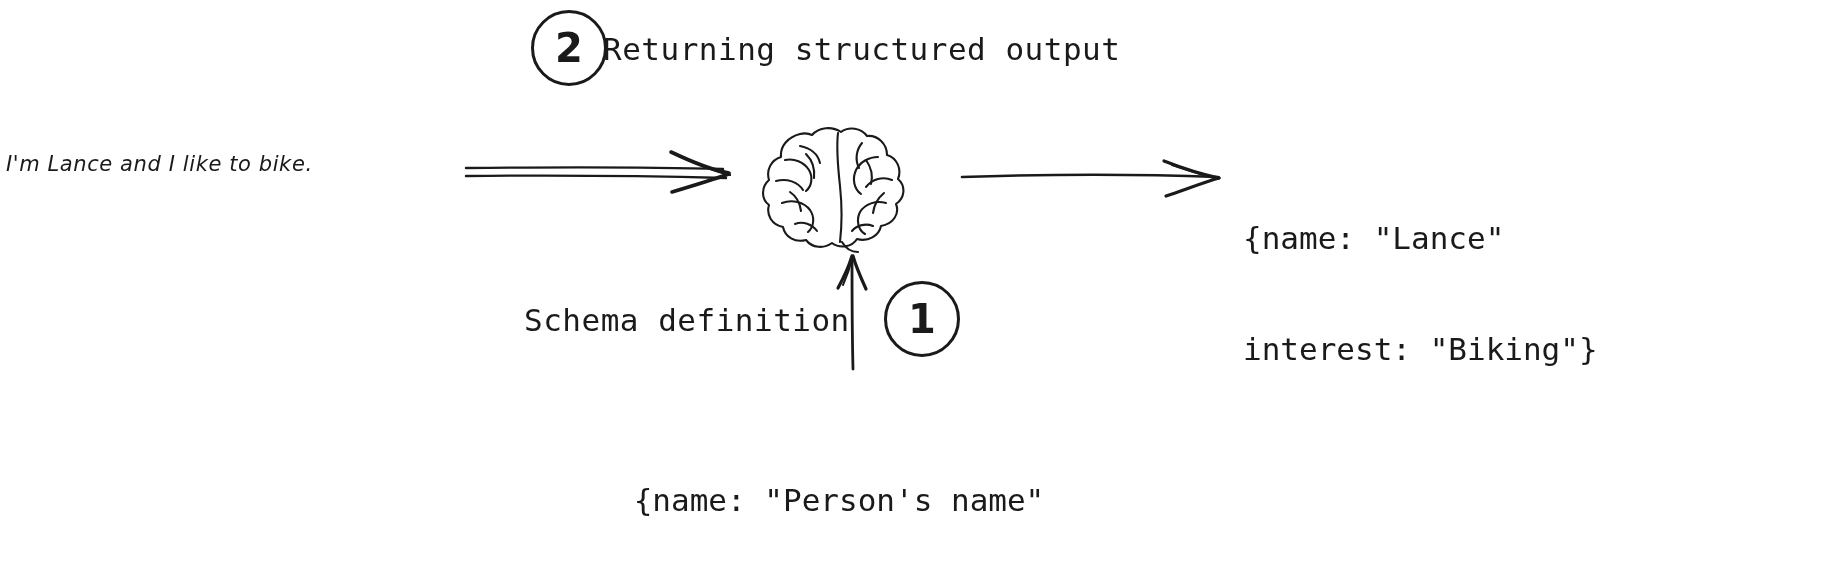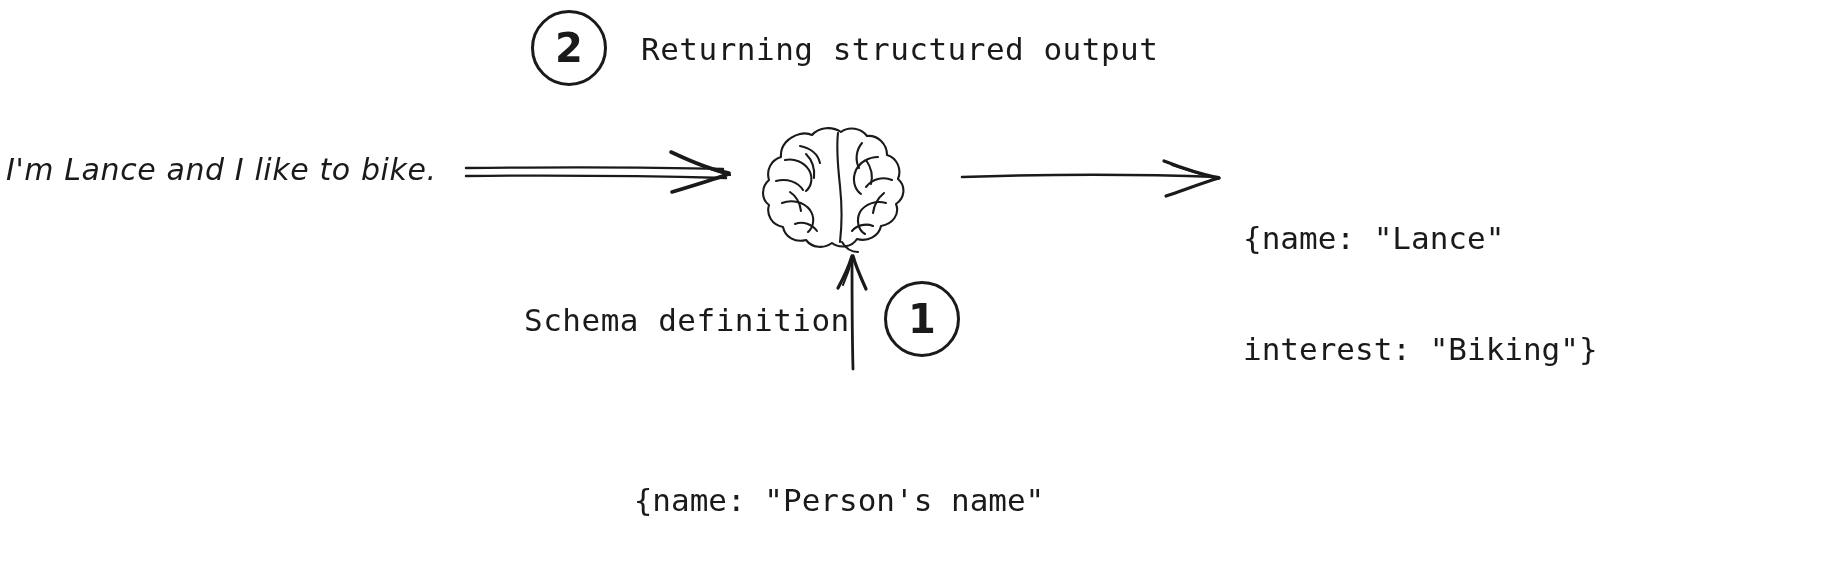--- a/index.html
+++ b/index.html
@@ -39,30 +39,30 @@
 
   
   .caption {
     position: absolute;
     font-family: "DejaVu Sans Mono", monospace;
     font-size: 31px;
     letter-spacing: 0.5px;
     white-space: nowrap;
     color: #1a1a1a;
   }
-  #title-caption { left: 641px; top: 31px; }
+  #title-caption { left: 603px; top: 31px; }
   #schema-caption { left: 524px; top: 302px; text-align: right; }
 
   
   #input-text {
     position: absolute;
     left: 6px;
     top: 152px;
     font-family: "DejaVu Sans", sans-serif;
-    font-size: 30px;
+    font-size: 21px;
     font-style: italic;
     letter-spacing: 0.6px;
     white-space: nowrap;
     color: #1a1a1a;
   }
 
   
   .code-block {
     position: absolute;
     font-family: "DejaVu Sans Mono", monospace;

